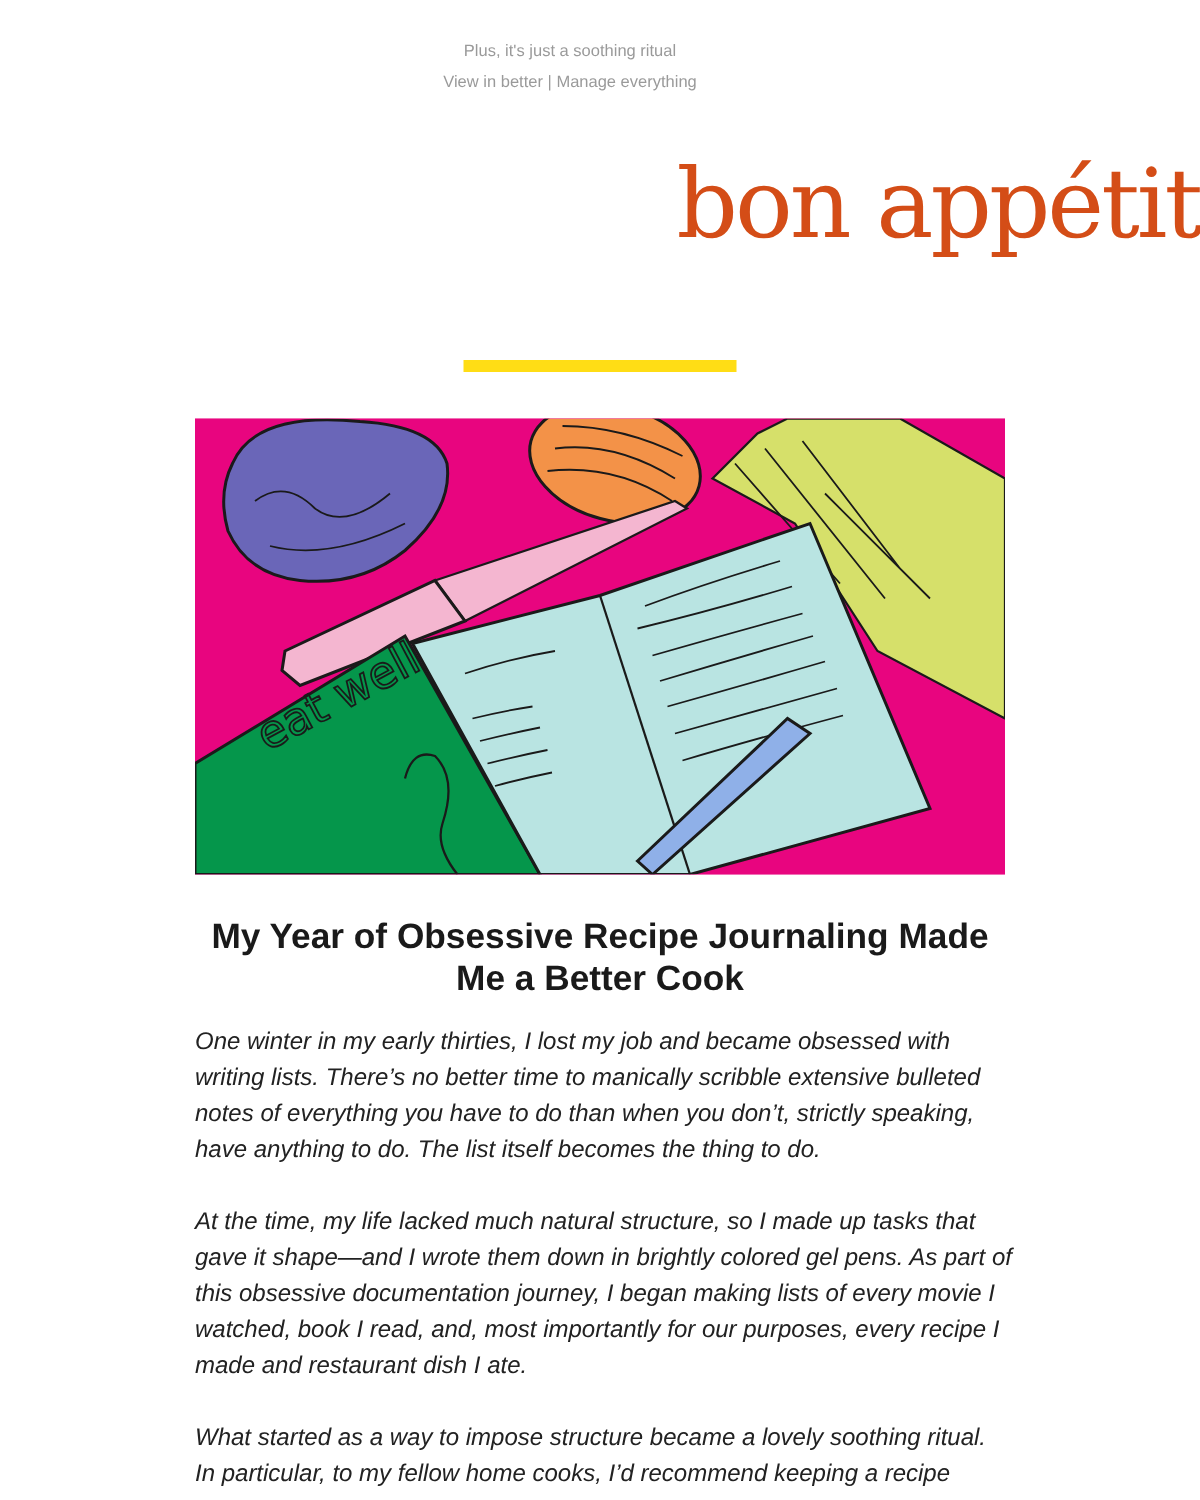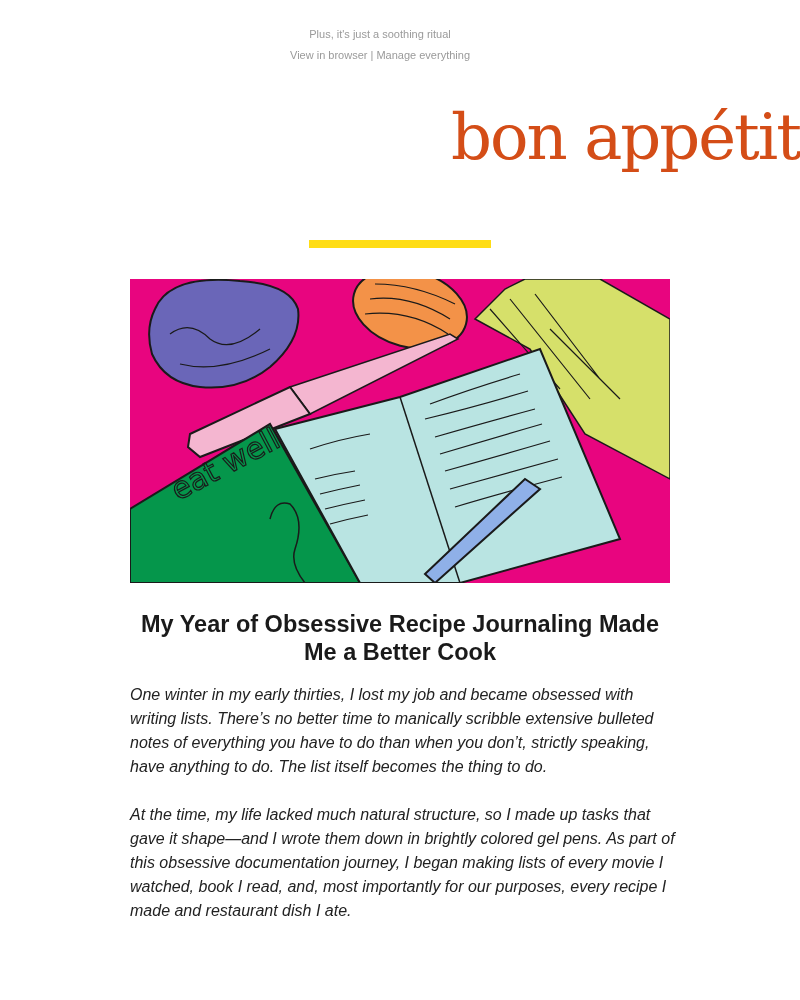--- a/index.html
+++ b/index.html
@@ -18,21 +18,21 @@
     font-family: "Liberation Sans", sans-serif; font-weight: bold; font-size: 23.5px; line-height: 28px; color: #1a1a1a; margin: 0; }
   .body { position: absolute; top: 683px; left: 130px; width: 545px;
     font-family: "Liberation Sans", sans-serif; font-size: 16px; line-height: 24px; color: #222; }
   .body p { margin: 0 0 24px 0; font-style: italic; }
 </style>
 </head>
 <body>
 
 <div class="preheader pre1">Plus, it's just a soothing ritual</div>
 <div class="preheader pre2">
-  <a href="#">View in browser</a><span> | </span><a href="#">Manage everything</a>
+  <a href="#">View in better</a><span> | </span><a href="#">Manage everything</a>
 </div>
 
 <a href="#" class="logo" style="text-decoration:none;">bon appétit</a>
 
 <div class="rule"></div>
 
 <a href="#" class="hero" title="Illustration of an open recipe journal with a pen, knife, onion, bread and celery on a pink table">
   <svg width="540" height="304" viewBox="0 0 540 304" xmlns="http://www.w3.org/2000/svg">
     <rect width="540" height="304" fill="#e8057f"></rect>
 
@@ -72,13 +72,14 @@
       <polygon points="295,295 395,200 410,210 305,304" fill="#8fb0e8" stroke="#1a1a1a" stroke-width="2"></polygon>
     </g>
   </svg>
 </a>
 
 <h1 class="headline">My Year of Obsessive Recipe Journaling Made Me a Better Cook</h1>
 
 <div class="body">
   <p>One winter in my early thirties, I lost my job and became obsessed with writing lists. There’s no better time to manically scribble extensive bulleted notes of everything you have to do than when you don’t, strictly speaking, have anything to do. The list itself becomes the thing to do.</p>
   <p>At the time, my life lacked much natural structure, so I made up tasks that gave it shape—and I wrote them down in brightly colored gel pens. As part of this obsessive documentation journey, I began making lists of every movie I watched, book I read, and, most importantly for our purposes, every recipe I made and restaurant dish I ate.</p>
+  <p>What started as a way to impose structure became a lovely soothing ritual. In particular, to my fellow home cooks, I’d recommend keeping a recipe</p>
 </div>
 
 </body></html>

